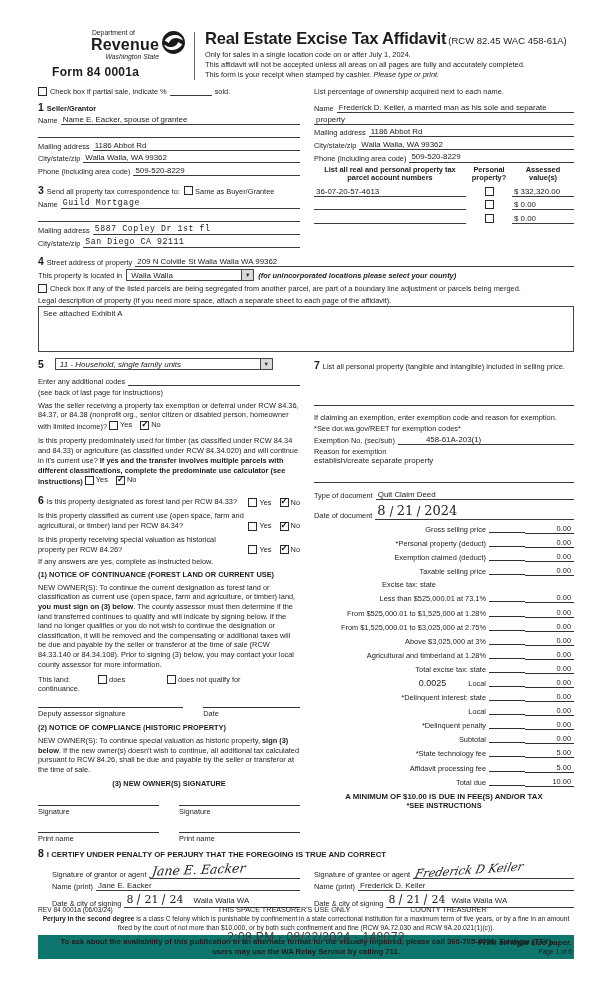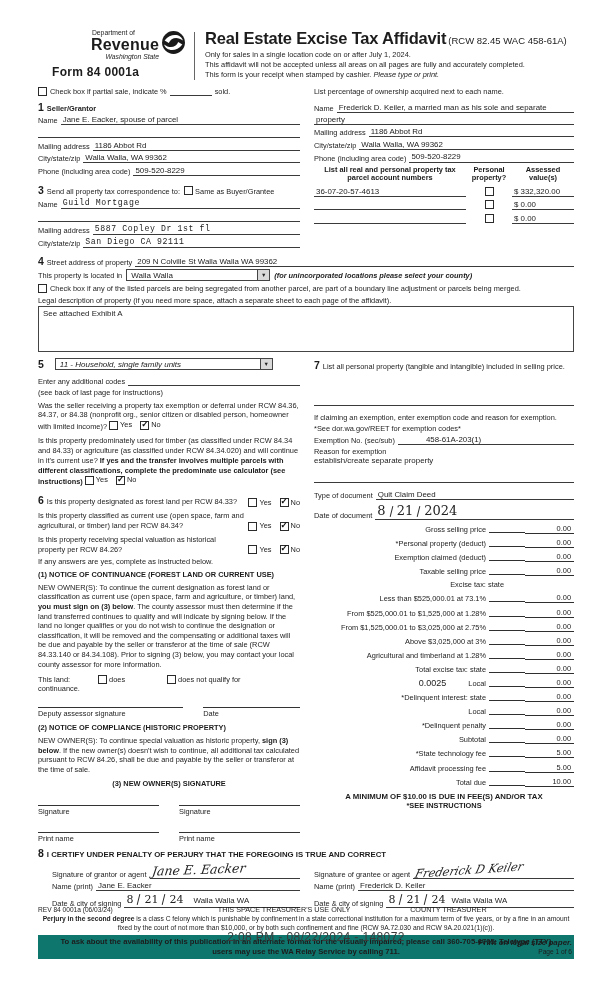--- a/index.html
+++ b/index.html
@@ -56,21 +56,21 @@
   .qflex { display:flex; align-items:flex-end; margin-top:4px; line-height:1.32; }
   .qflex .qt { flex:1; padding-right:4px; }
   .para { margin:3px 0 0 0; line-height:1.3; }
   .b { font-weight:bold; }
   
   .taxrow { display:flex; align-items:flex-end; margin-top:4.1px; }
   .tlabel { margin-left:auto; white-space:nowrap; }
   .tprefix { margin-right:22px; font-size:9px; }
   .tline { width:36px; border-bottom:1px solid #2f2f2f; margin:0 0 1px 3px; }
   .tval { width:46px; text-align:right; border-bottom:1px solid #2f2f2f; padding-right:3px; }
-  .tax-heading { text-align:right; margin-top:4px; padding-right:70px; }
+  .tax-heading { text-align:center; margin-top:4px; padding-right:70px; }
   
   .sigpair { display:flex; gap:20px; margin-top:14px; }
   .scell { flex:1; }
   .scell .sline { border-bottom:1px solid #333; height:2px; }
   .scell .slbl { margin-top:1px; }
   .script { font-family:"DejaVu Serif", serif; font-style:italic; font-size:12.5px; display:inline-block; transform:rotate(-2deg) skewX(-10deg); color:#222; white-space:nowrap; }
   .hw { font-family:"DejaVu Serif", serif; font-size:11px; color:#222; }
   .hslash { display:inline-block; width:1px; height:11px; background:#2a2a2a; transform:rotate(14deg); margin:0 5px -2px 5px; }
   
   .perjury { margin-top:7px; text-align:center; font-size:6.7px; line-height:1.32; }
@@ -129,21 +129,21 @@
     <div class="colR">
       <span>List percentage of ownership acquired next to each name.</span>
     </div>
   </div>
 
   <div class="cols" style="margin-top:5px;">
     <div class="colL">
       <div><span class="secnum">1</span><span class="sechead">Seller/Grantor</span></div>
       <div class="frow">
           <span class="flabel">Name</span>
-          <span class="fval v">Jane E. Eacker, spouse of parcel</span>
+          <span class="fval v">Name E. Eacker, spouse of grantee</span>
         </div>
       <div class="blankline"></div>
       <div class="frow">
           <span class="flabel">Mailing address</span>
           <span class="fval v">1186 Abbot Rd</span>
         </div>
       <div class="frow">
           <span class="flabel">City/state/zip</span>
           <span class="fval v">Walla Walla, WA 99362</span>
         </div>
@@ -217,21 +217,21 @@
   </div>
 
   <div style="margin-top:7px;">
     <div class="frow" style="margin-top:0;">
       <span class="secnum">4</span>
       <span class="flabel">Street address of property</span>
       <span class="fval v">209 N Colville St Walla Walla WA 99362</span>
     </div>
     <div style="display:flex; align-items:center; gap:4px; margin-top:2.5px;">
       <span>This property is located in</span>
-      <span class="dd" style="width:144px;">
+      <span class="dd" style="width:128px;">
         <span class="dd-val" style="flex:1;">Walla Walla</span>
         <span class="dd-btn">▼</span>
       </span>
       <span class="b" style="font-style:italic;">(for unincorporated locations please select your county)</span>
     </div>
     <div style="display:flex; gap:3px; align-items:flex-start; margin-top:3px;">
       <span class="cb"></span>
       <span>Check box if any of the listed parcels are being segregated from another parcel, are part of a boundary line adjustment or parcels being merged.</span>
     </div>
     <div style="margin-top:2.5px;">Legal description of property (if you need more space, attach a separate sheet to each page of the affidavit).</div>

